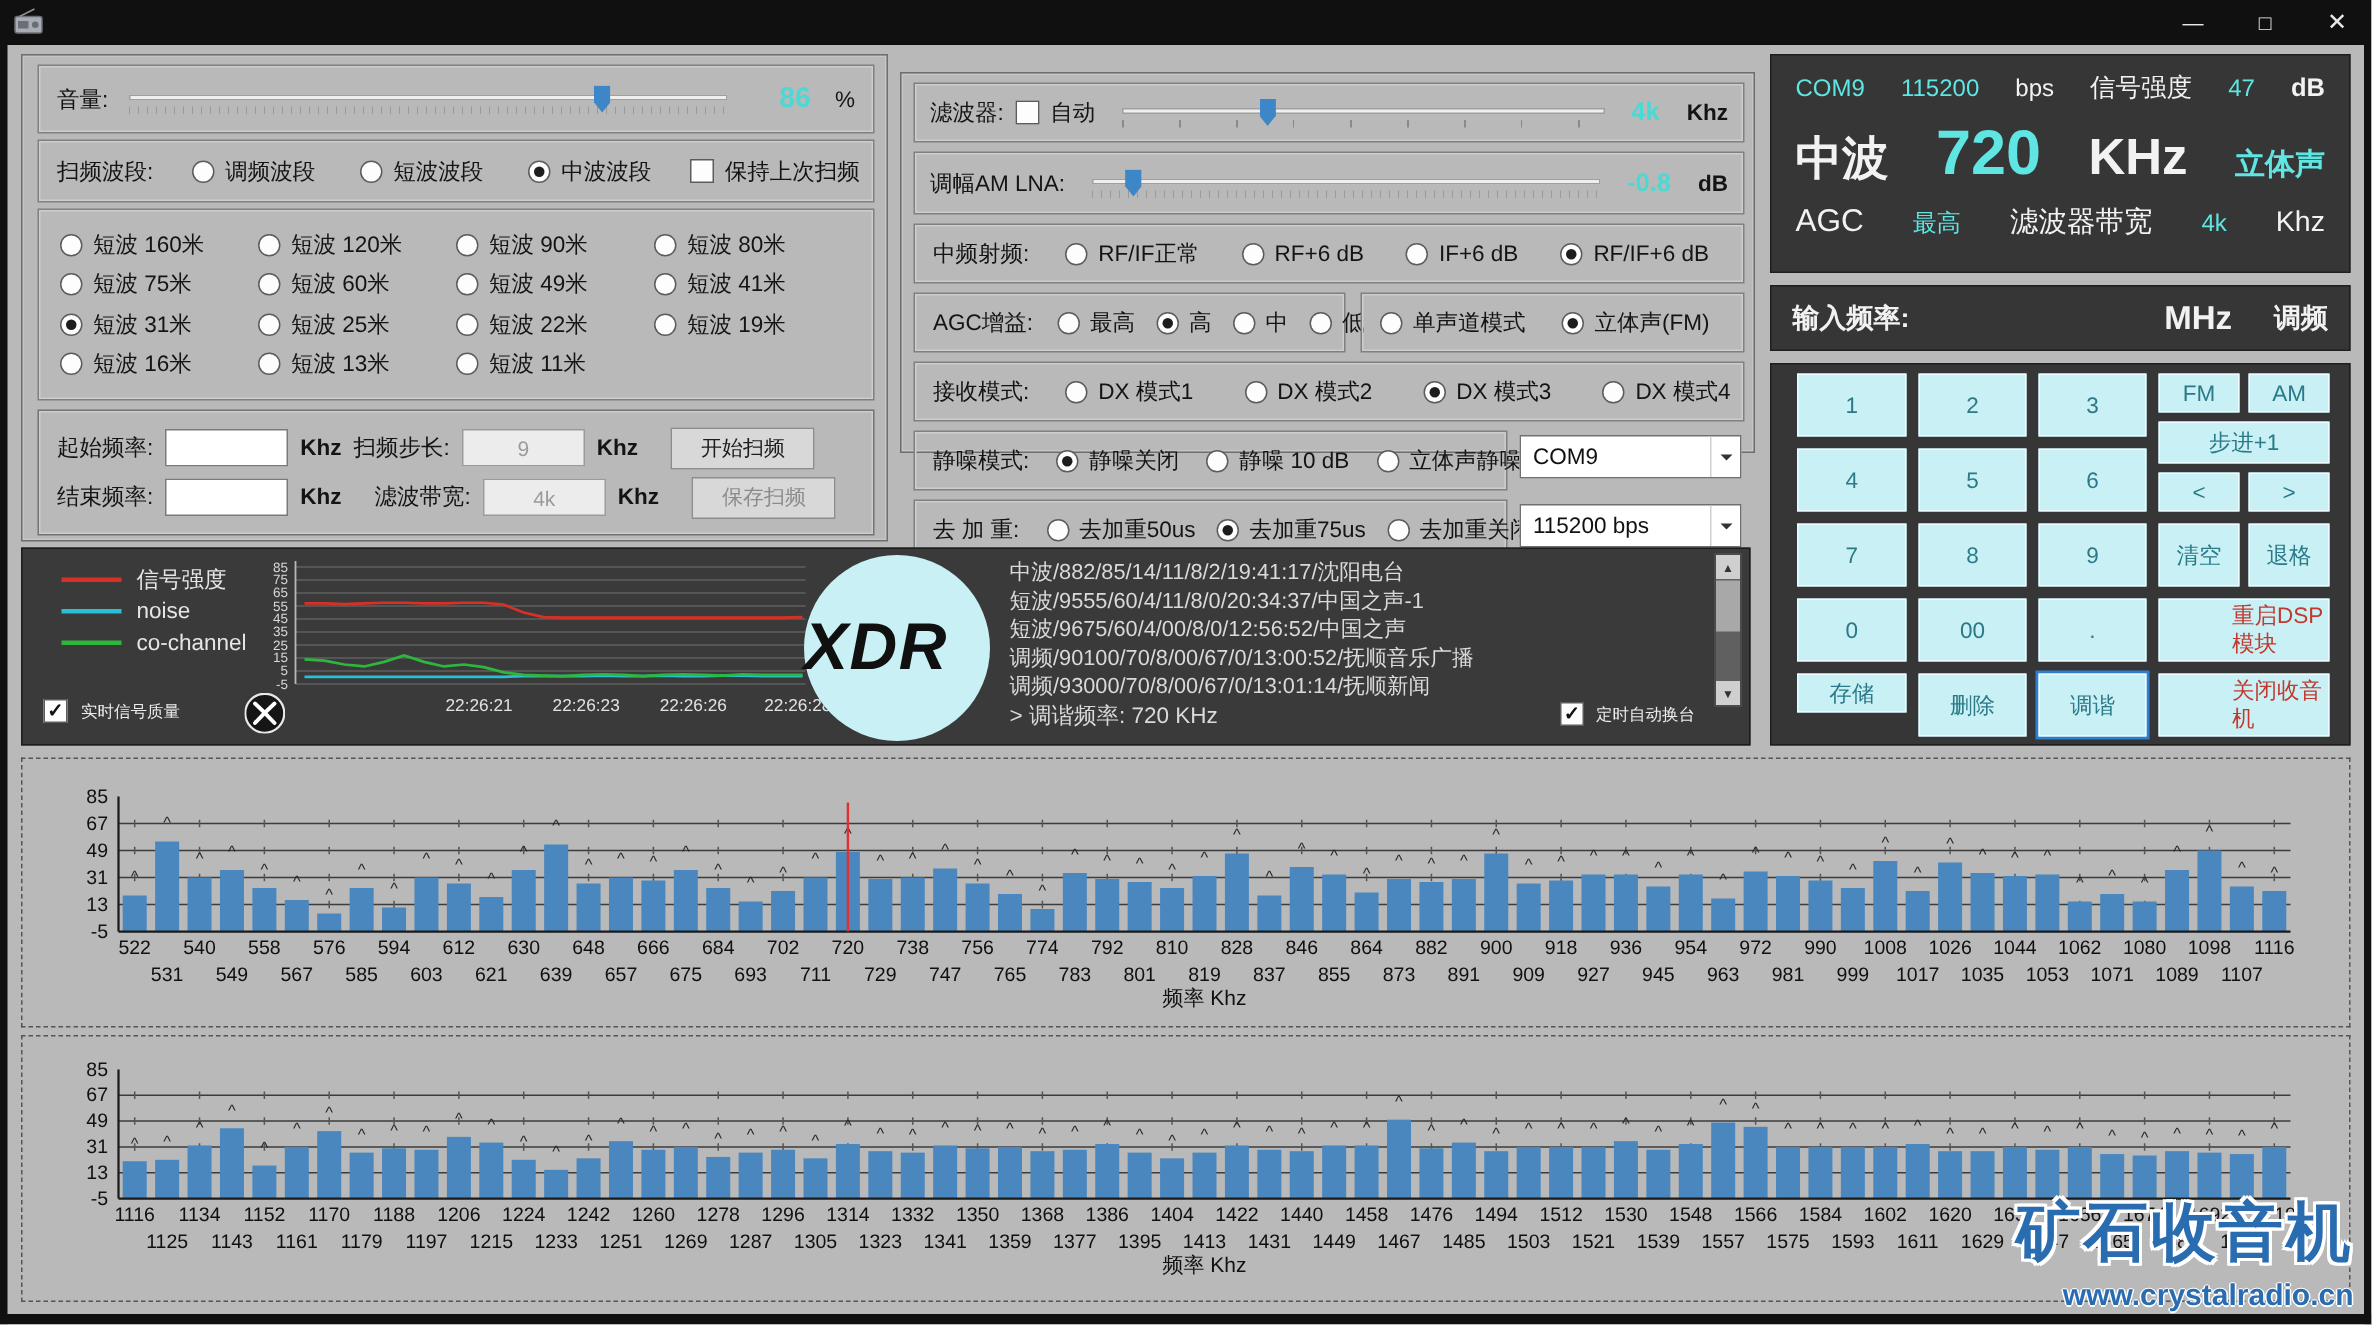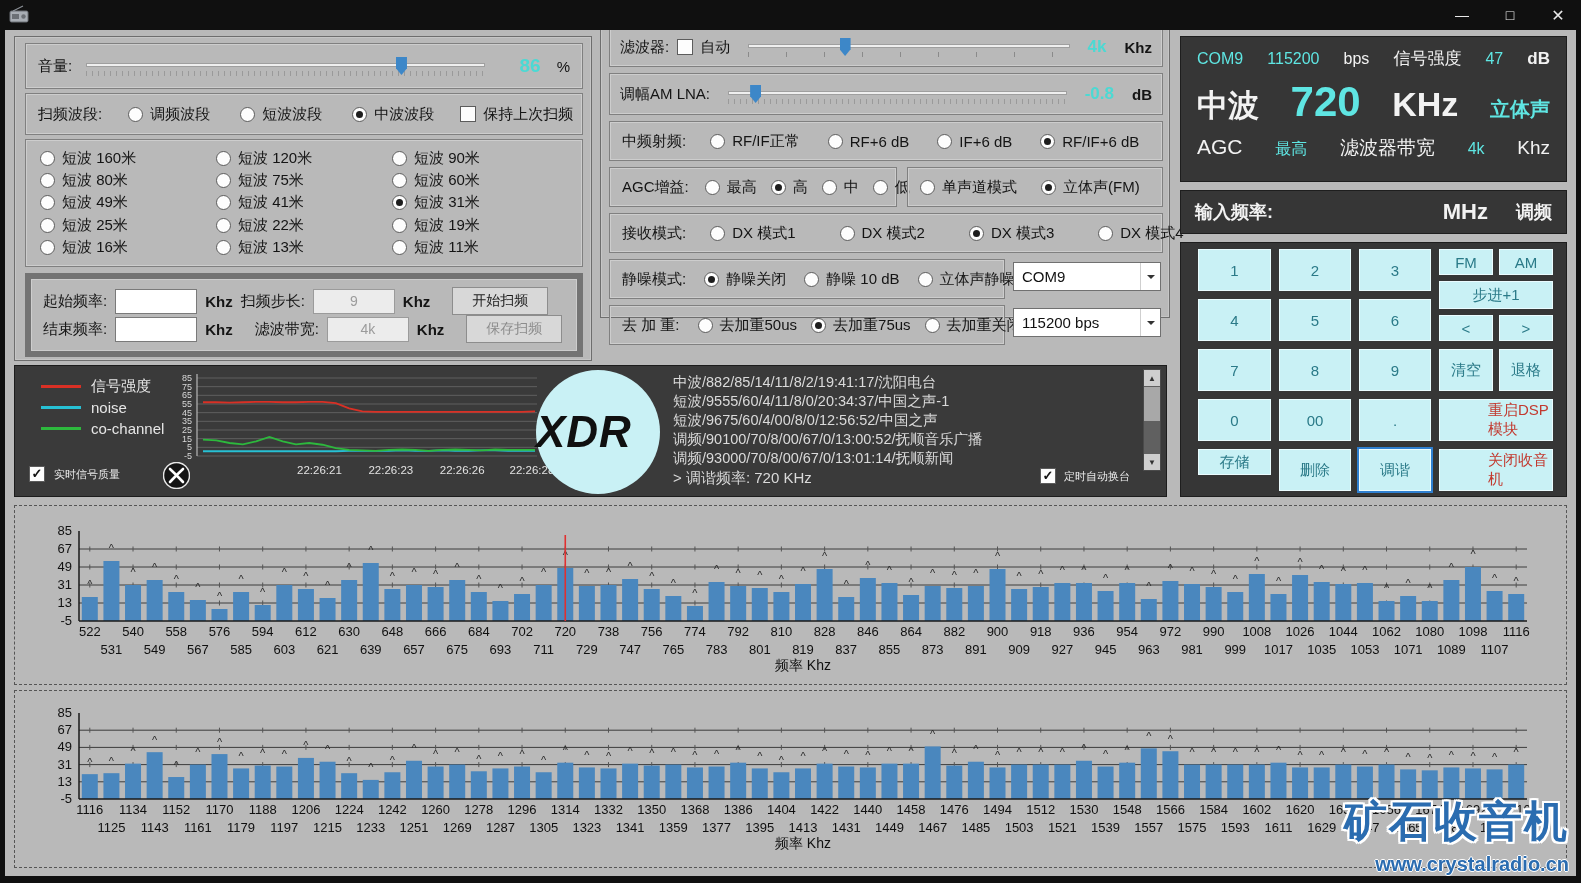--- a/index.html
+++ b/index.html
@@ -126,21 +126,21 @@
             <span class="radio on"></span>
             <span class="olabel">中波波段</span>
           </span>
         </span>
       <span class="opt" id="keep-scan-cb" style="margin-left:auto">
           <span class="cb"></span>
           <span class="olabel">保持上次扫频</span>
         </span>
     </div>
 
-    <div style="position:absolute;left:10px;top:102px;width:558px;height:128px;border:1px solid #808080;box-shadow:inset 0 0 0 1px #cdcdcd;display:grid;grid-template-columns:repeat(3,1fr);align-content:space-evenly;padding:6px 14px" id="bands-grid">
+    <div style="position:absolute;left:10px;top:102px;width:558px;height:128px;border:1px solid #808080;box-shadow:inset 0 0 0 1px #cdcdcd;display:grid;grid-template-columns:repeat(4,1fr);align-content:space-evenly;padding:6px 14px" id="bands-grid">
         <span class="opt">
           <span class="radio"></span>
           <span class="olabel">短波 160米</span>
         </span>
         <span class="opt">
           <span class="radio"></span>
           <span class="olabel">短波 120米</span>
         </span>
         <span class="opt">
           <span class="radio"></span>
@@ -189,21 +189,21 @@
         <span class="opt">
           <span class="radio"></span>
           <span class="olabel">短波 13米</span>
         </span>
         <span class="opt">
           <span class="radio"></span>
           <span class="olabel">短波 11米</span>
         </span>
       </div>
 
-    <div style="position:absolute;left:10px;top:236px;width:558px;height:84px;border:6px solid #737373;box-shadow:inset 0 0 0 1px #cdcdcd;padding:8px 12px;display:flex;flex-direction:column;justify-content:space-around">
+    <div style="position:absolute;left:10px;top:236px;width:558px;height:84px;border:1px solid #737373;box-shadow:inset 0 0 0 1px #cdcdcd;padding:8px 12px;display:flex;flex-direction:column;justify-content:space-around">
       <div style="display:flex;align-items:center;gap:8px">
         <span class="lab">起始频率:</span>
         <input class="field" value="" style="">
         <span class="lab" style="font-weight:bold">Khz</span>
         <span class="lab" style="margin-left:0">扫频步长:</span>
         <input class="field" disabled="" value="9" style="">
         <span class="lab" style="font-weight:bold">Khz</span>
         <span class="btn" style="margin-left:14px;width:96px">开始扫频</span>
       </div>
       <div style="display:flex;align-items:center;gap:8px">
@@ -211,21 +211,21 @@
         <input class="field" value="" style="">
         <span class="lab" style="font-weight:bold">Khz</span>
         <span class="lab" style="margin-left:14px">滤波带宽:</span>
         <input class="field" disabled="" value="4k" style="">
         <span class="lab" style="font-weight:bold">Khz</span>
         <span class="btn dim" style="margin-left:14px;width:96px">保存扫频</span>
       </div>
     </div>
   </div>
 
-  <div class="panel" style="left:600px;top:20px;width:570px;height:298px">
+  <div class="panel" style="left:600px;top:48px;width:570px;height:254px">
 
     <div class="group" style="left:8px;top:6px;width:554px;height:40px;padding:0 10px;gap:8px">
       <span class="lab">滤波器:</span>
       <span class="opt" id="filter-auto-cb">
           <span class="cb"></span>
           <span class="olabel">自动</span>
         </span>
       <span class="slider" style="margin:0 10px">
         <span class="track"></span>
         <span class="ticks sparse"></span>
@@ -297,21 +297,21 @@
           </span>
           <span class="opt">
             <span class="radio on"></span>
             <span class="olabel">立体声(FM)</span>
           </span>
         </span>
     </div>
 
     <div class="group" style="left:8px;top:192px;width:554px;height:40px;padding:4px 12px;gap:24px">
       <span class="lab">接收模式:</span>
-      <span id="rx-opts" style="display:flex;gap:44px">
+      <span id="rx-opts" style="display:flex;gap:34px">
           <span class="opt">
             <span class="radio"></span>
             <span class="olabel">DX 模式1</span>
           </span>
           <span class="opt">
             <span class="radio"></span>
             <span class="olabel">DX 模式2</span>
           </span>
           <span class="opt">
             <span class="radio on"></span>

